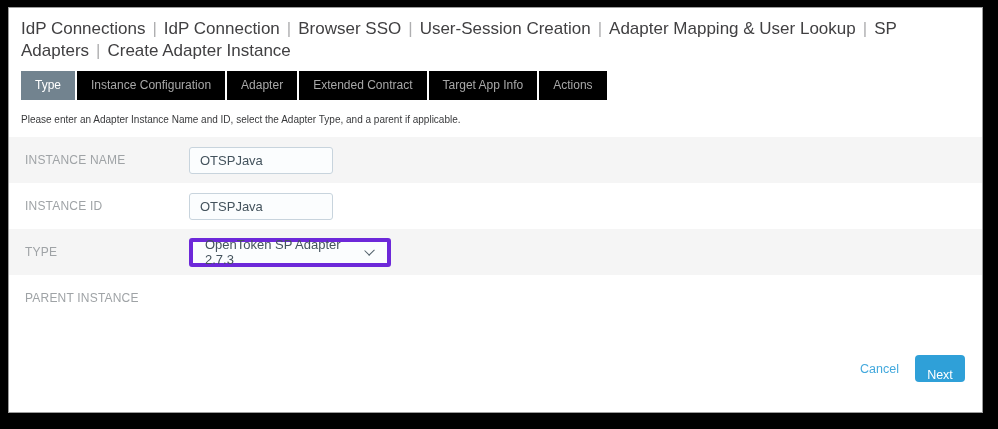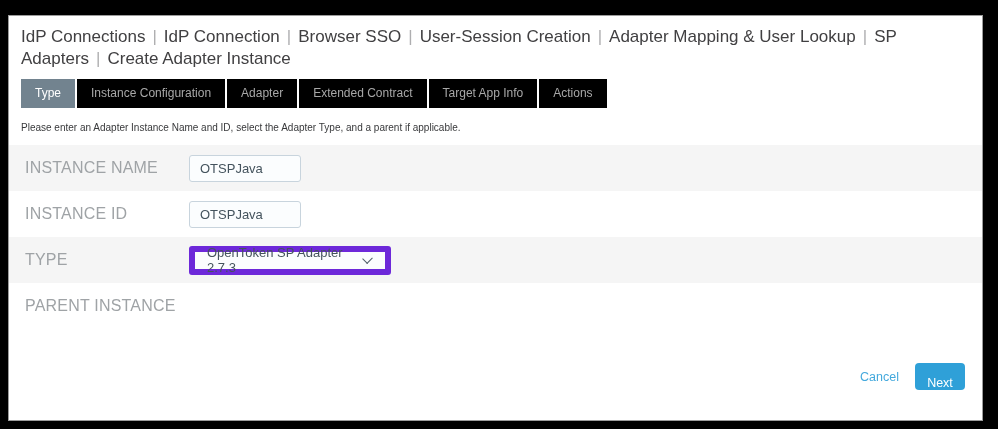--- a/index.html
+++ b/index.html
@@ -13,21 +13,21 @@
   }
   .frame {
     position: relative;
     width: 998px;
     height: 429px;
     background: #000;
   }
   .panel {
     position: absolute;
     left: 8px;
-    top: 15px;
+    top: 7px;
     width: 975px;
     height: 406px;
     background: #ffffff;
     border: 1px solid #9c9c9c;
     box-sizing: border-box;
     overflow: hidden;
   }
   
   .breadcrumb {
     margin: 10px 12px 0 12px;
@@ -74,41 +74,41 @@
     align-items: center;
     height: 46px;
     padding-left: 16px;
     box-sizing: border-box;
   }
   .form-row:nth-child(odd) { background: #f5f5f5; }
   .form-row:nth-child(even) { background: #ffffff; }
   .field-label {
     width: 164px;
     flex: 0 0 164px;
-    font-size: 16px;
+    font-size: 12px;
     color: #9fa3a6;
     letter-spacing: 0.2px;
   }
   .text-input {
-    width: 112px;
+    width: 144px;
     height: 27px;
     box-sizing: border-box;
     border: 1px solid #c8d4dd;
     border-radius: 3px;
     background: #fbfdfe;
     color: #44535d;
     font-family: "Liberation Sans", sans-serif;
     font-size: 13px;
     padding: 0 10px;
     outline: none;
   }
   .select-box {
     height: 29px;
     box-sizing: border-box;
-    border: 6px solid #6d28d9;
+    border: 4px solid #6d28d9;
     border-radius: 3px;
     background: #fbfdfe;
     color: #44535d;
     font-size: 13px;
     display: flex;
     align-items: center;
     justify-content: space-between;
     padding: 0 14px 0 12px;
     cursor: pointer;
   }

